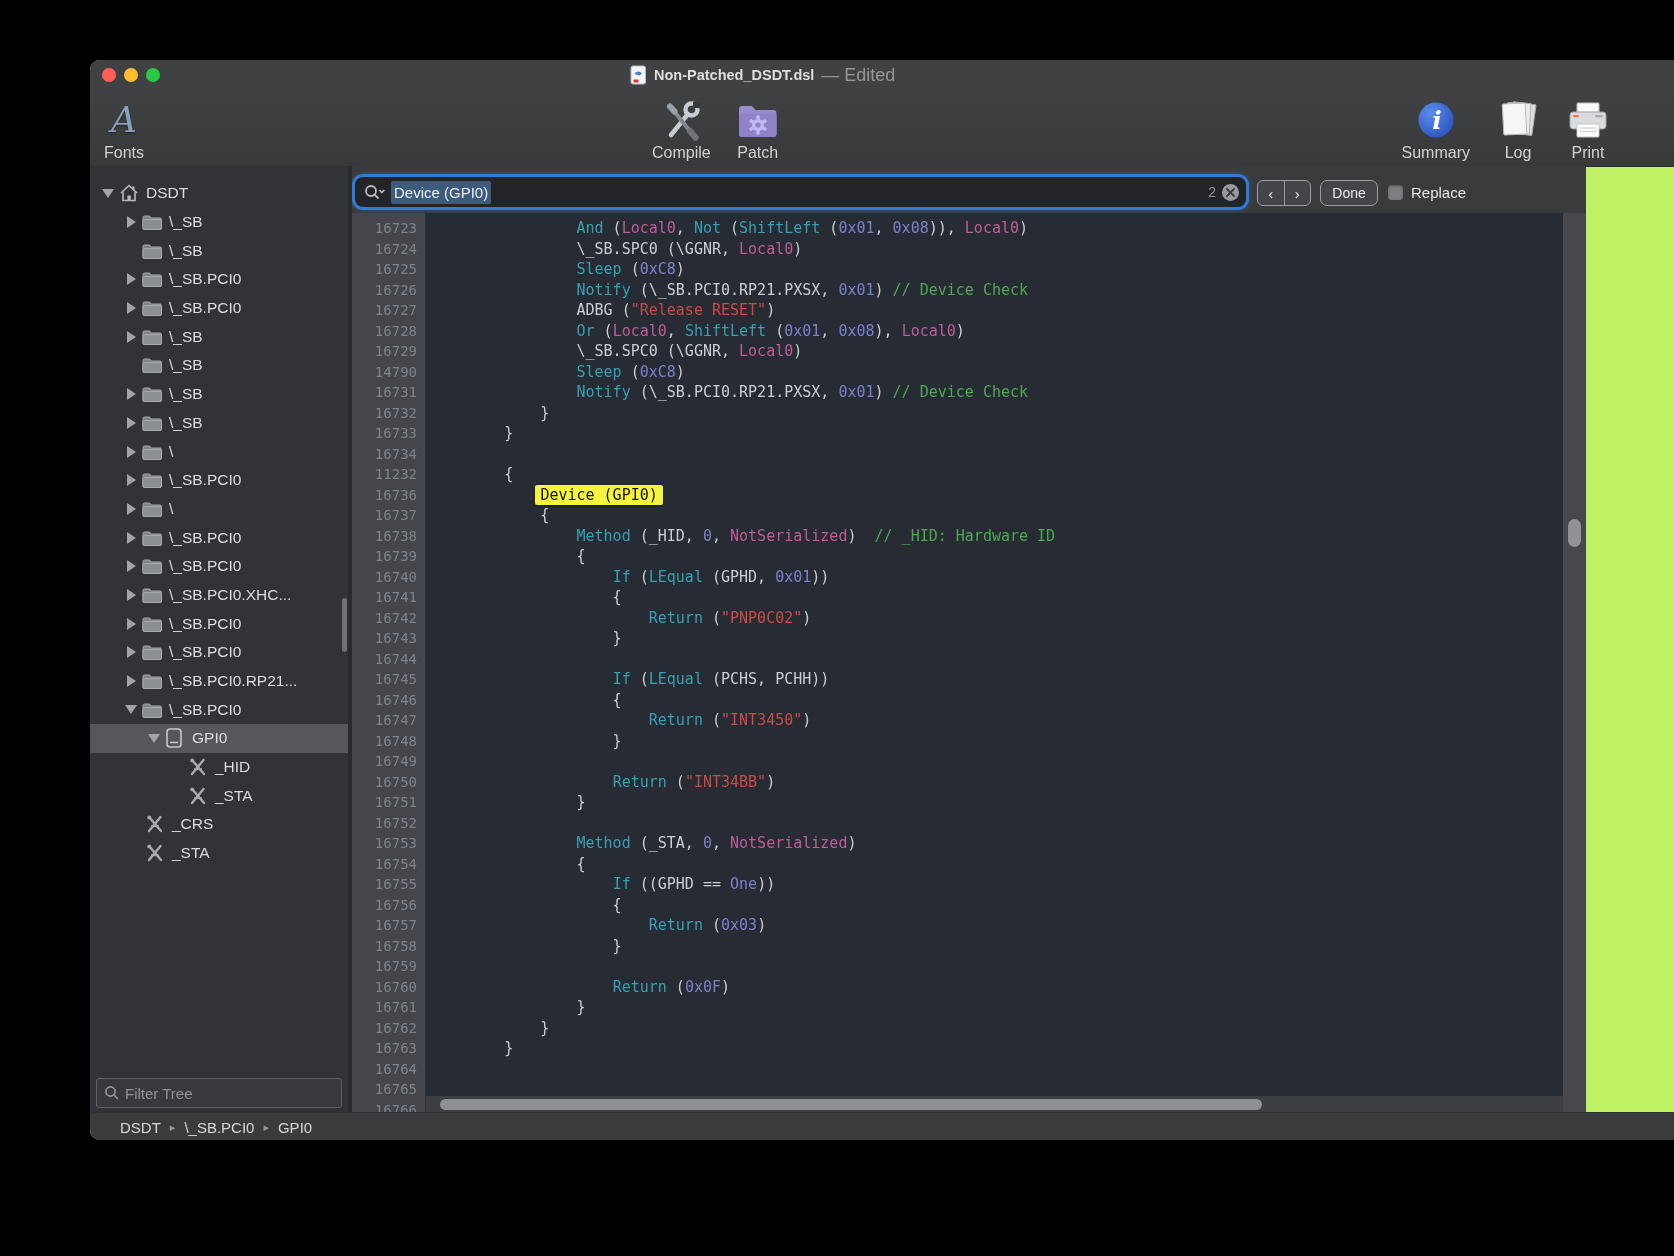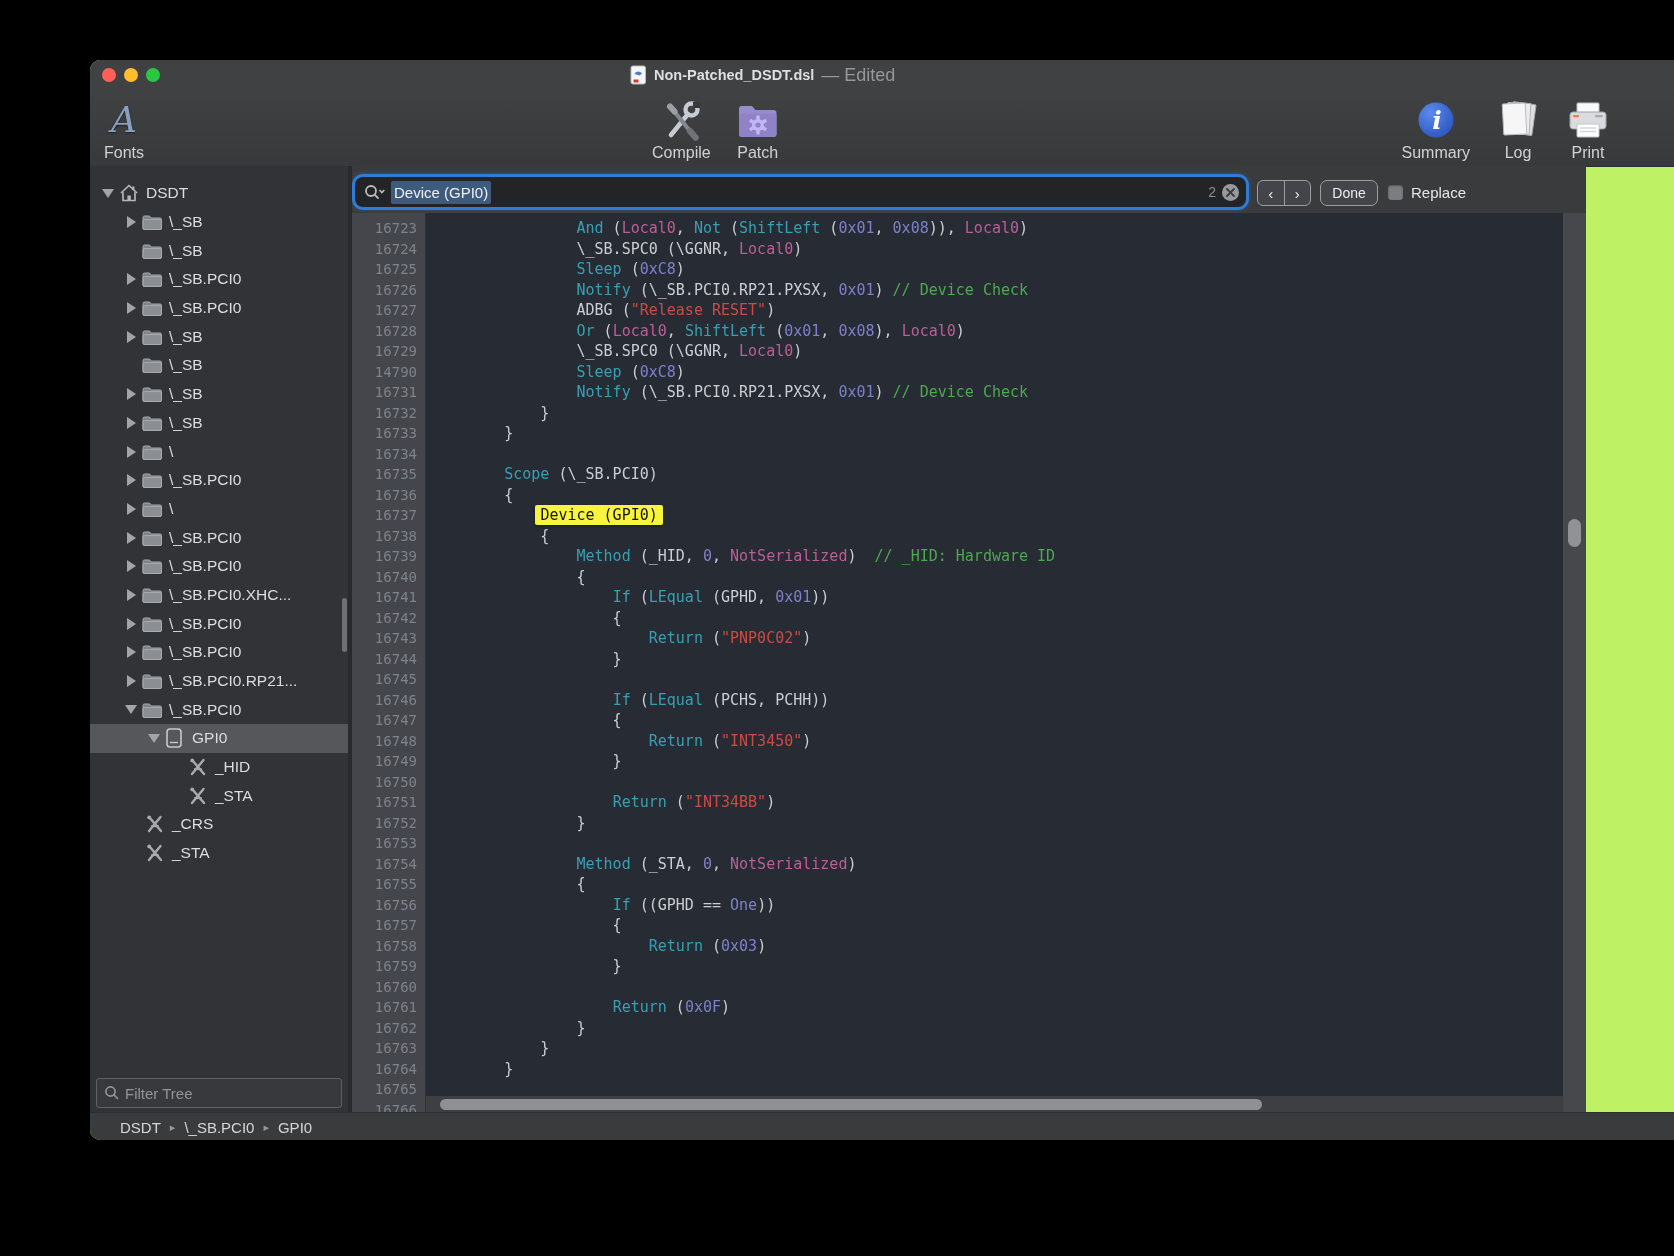--- a/index.html
+++ b/index.html
@@ -563,21 +563,21 @@
           <div class="gn">16725</div>
           <div class="gn">16726</div>
           <div class="gn">16727</div>
           <div class="gn">16728</div>
           <div class="gn">16729</div>
           <div class="gn">14790</div>
           <div class="gn">16731</div>
           <div class="gn">16732</div>
           <div class="gn">16733</div>
           <div class="gn">16734</div>
-          <div class="gn">16735</div>
+          <div class="gn">11232</div>
           <div class="gn">16736</div>
           <div class="gn">16737</div>
           <div class="gn">16738</div>
           <div class="gn">16739</div>
           <div class="gn">16740</div>
           <div class="gn">16741</div>
           <div class="gn">16742</div>
           <div class="gn">16743</div>
           <div class="gn">16744</div>
           <div class="gn">16745</div>
@@ -609,21 +609,20 @@
           <div class="cl"><span class="sg-p">                </span><span class="sg-k">Sleep</span><span class="sg-p"> (</span><span class="sg-n">0xC8</span><span class="sg-p">)</span></div>
           <div class="cl"><span class="sg-p">                </span><span class="sg-k">Notify</span><span class="sg-p"> (\_SB.PCI0.RP21.PXSX, </span><span class="sg-n">0x01</span><span class="sg-p">) </span><span class="sg-c">// Device Check</span></div>
           <div class="cl"><span class="sg-p">                ADBG (</span><span class="sg-s">"Release RESET"</span><span class="sg-p">)</span></div>
           <div class="cl"><span class="sg-p">                </span><span class="sg-k">Or</span><span class="sg-p"> (</span><span class="sg-l">Local0</span><span class="sg-p">, </span><span class="sg-k">ShiftLeft</span><span class="sg-p"> (</span><span class="sg-n">0x01</span><span class="sg-p">, </span><span class="sg-n">0x08</span><span class="sg-p">), </span><span class="sg-l">Local0</span><span class="sg-p">)</span></div>
           <div class="cl"><span class="sg-p">                \_SB.SPC0 (\GGNR, </span><span class="sg-l">Local0</span><span class="sg-p">)</span></div>
           <div class="cl"><span class="sg-p">                </span><span class="sg-k">Sleep</span><span class="sg-p"> (</span><span class="sg-n">0xC8</span><span class="sg-p">)</span></div>
           <div class="cl"><span class="sg-p">                </span><span class="sg-k">Notify</span><span class="sg-p"> (\_SB.PCI0.RP21.PXSX, </span><span class="sg-n">0x01</span><span class="sg-p">) </span><span class="sg-c">// Device Check</span></div>
           <div class="cl"><span class="sg-p">            }</span></div>
           <div class="cl"><span class="sg-p">        }</span></div>
           <div class="cl"></div>
-          <div class="cl"><span class="sg-p">        </span><span class="sg-k">Scope</span><span class="sg-p"> (\_SB.PCI0)</span></div>
           <div class="cl"><span class="sg-p">        {</span></div>
           <div class="cl"><span class="sg-p">            </span><span class="sg-hl">Device (GPI0)</span></div>
           <div class="cl"><span class="sg-p">            {</span></div>
           <div class="cl"><span class="sg-p">                </span><span class="sg-k">Method</span><span class="sg-p"> (_HID, </span><span class="sg-n">0</span><span class="sg-p">, </span><span class="sg-l">NotSerialized</span><span class="sg-p">)  </span><span class="sg-c">// _HID: Hardware ID</span></div>
           <div class="cl"><span class="sg-p">                {</span></div>
           <div class="cl"><span class="sg-p">                    </span><span class="sg-k">If</span><span class="sg-p"> (</span><span class="sg-k">LEqual</span><span class="sg-p"> (GPHD, </span><span class="sg-n">0x01</span><span class="sg-p">))</span></div>
           <div class="cl"><span class="sg-p">                    {</span></div>
           <div class="cl"><span class="sg-p">                        </span><span class="sg-k">Return</span><span class="sg-p"> (</span><span class="sg-s">"PNP0C02"</span><span class="sg-p">)</span></div>
           <div class="cl"><span class="sg-p">                    }</span></div>
           <div class="cl"></div>

